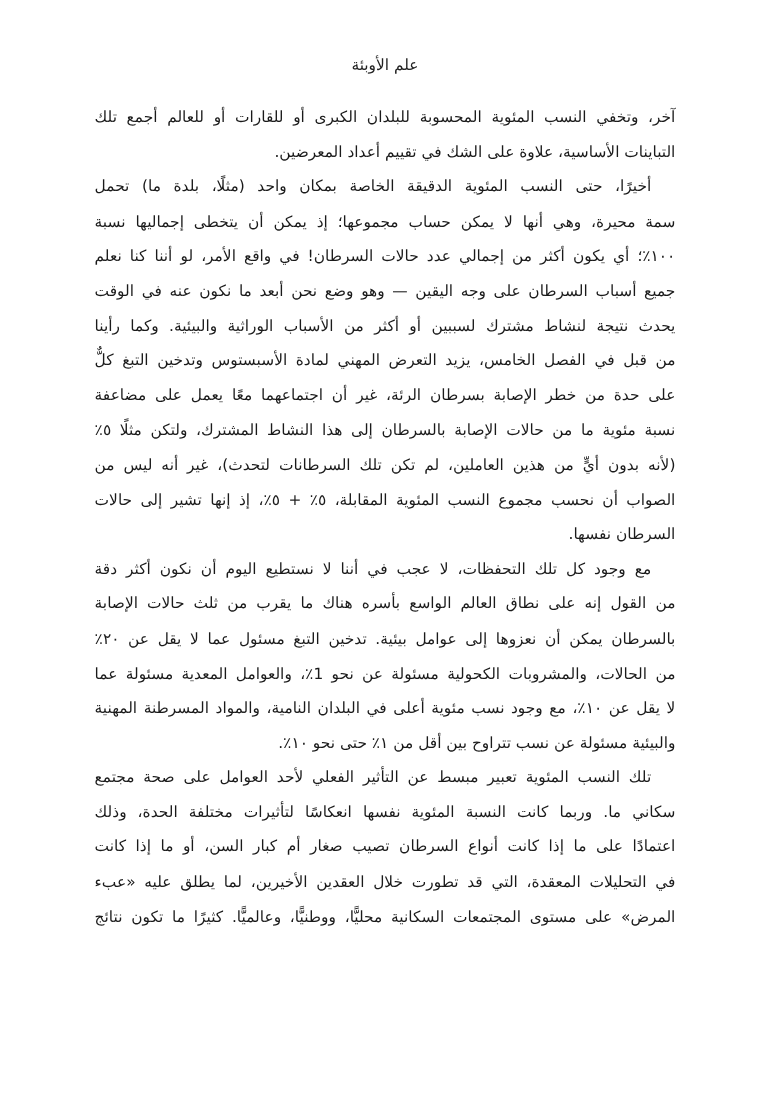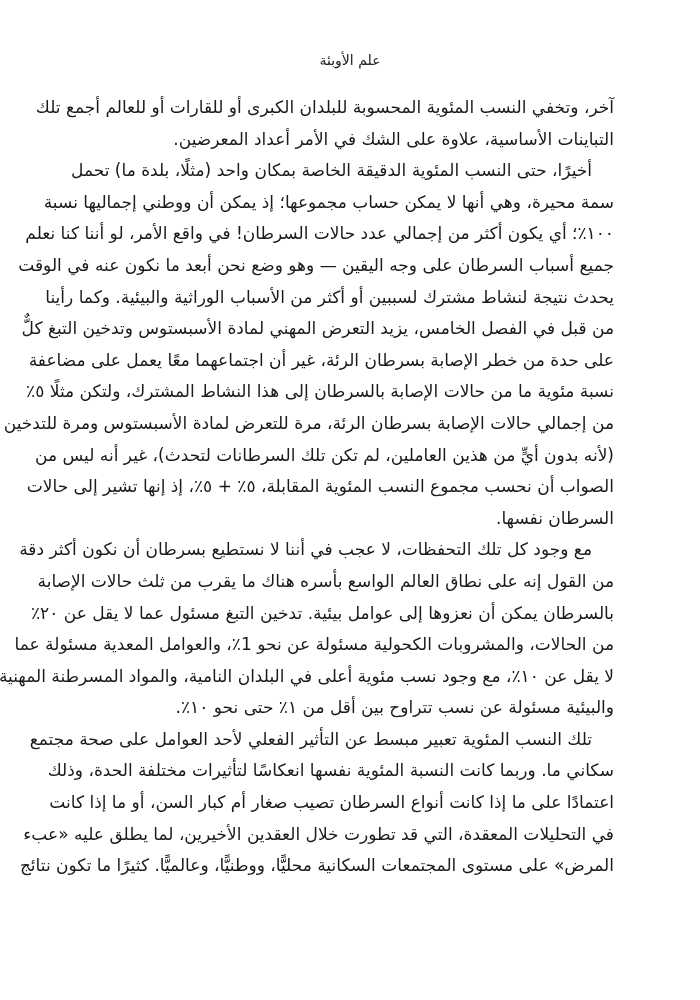--- a/index.html
+++ b/index.html
@@ -31,21 +31,21 @@
       font-size: 14px;
       color: #222;
     }
     .body-text {
       position: absolute;
       top: 92px;
       left: 86px;
       width: 528px;
       direction: rtl;
       text-align: justify;
-      font-size: 17px;
+      font-size: 14px;
       line-height: 31.6px;
     }
     .line {
       display: block;
       white-space: nowrap;
       text-align-last: justify;
       text-align: justify;
     }
     .line.last {
       text-align-last: right;
@@ -56,38 +56,37 @@
   </style>
 </head>
 <body>
 
 <div class="page">
   <div class="running-header">علم الأوبئة</div>
 
   <div class="body-text" id="body-text">
       <div class="paragraph">
         <span class="line">آخر، وتخفي النسب المئوية المحسوبة للبلدان الكبرى أو للقارات أو للعالم أجمع تلك</span>
-        <span class="line last">التباينات الأساسية، علاوة على الشك في الأمر أعداد المعرضين.</span>
+        <span class="line last">التباينات الأساسية، علاوة على الشك في تقييم أعداد المعرضين.</span>
       </div>
       <div class="paragraph">
         <span class="line indent">أخيرًا، حتى النسب المئوية الدقيقة الخاصة بمكان واحد (مثلًا، بلدة ما) تحمل</span>
-        <span class="line">سمة محيرة، وهي أنها لا يمكن حساب مجموعها؛ إذ يمكن أن ووطني إجماليها نسبة</span>
+        <span class="line">سمة محيرة، وهي أنها لا يمكن حساب مجموعها؛ إذ يمكن أن يتخطى إجماليها نسبة</span>
         <span class="line">١٠٠٪؛ أي يكون أكثر من إجمالي عدد حالات السرطان! في واقع الأمر، لو أننا كنا نعلم</span>
         <span class="line">جميع أسباب السرطان على وجه اليقين — وهو وضع نحن أبعد ما نكون عنه في الوقت</span>
         <span class="line">يحدث نتيجة لنشاط مشترك لسببين أو أكثر من الأسباب الوراثية والبيئية. وكما رأينا</span>
         <span class="line">من قبل في الفصل الخامس، يزيد التعرض المهني لمادة الأسبستوس وتدخين التبغ كلٌّ</span>
         <span class="line">على حدة من خطر الإصابة بسرطان الرئة، غير أن اجتماعهما معًا يعمل على مضاعفة</span>
         <span class="line">نسبة مئوية ما من حالات الإصابة بالسرطان إلى هذا النشاط المشترك، ولتكن مثلًا ٥٪</span>
-        <span class="line">من إجمالي حالات الإصابة بسرطان الرئة، مرة للتعرض لمادة الأسبستوس ومرة للتدخين</span>
         <span class="line">(لأنه بدون أيٍّ من هذين العاملين، لم تكن تلك السرطانات لتحدث)، غير أنه ليس من</span>
         <span class="line">الصواب أن نحسب مجموع النسب المئوية المقابلة، ٥٪ + ٥٪، إذ إنها تشير إلى حالات</span>
         <span class="line last">السرطان نفسها.</span>
       </div>
       <div class="paragraph">
-        <span class="line indent">مع وجود كل تلك التحفظات، لا عجب في أننا لا نستطيع بسرطان أن نكون أكثر دقة</span>
+        <span class="line indent">مع وجود كل تلك التحفظات، لا عجب في أننا لا نستطيع اليوم أن نكون أكثر دقة</span>
         <span class="line">من القول إنه على نطاق العالم الواسع بأسره هناك ما يقرب من ثلث حالات الإصابة</span>
         <span class="line">بالسرطان يمكن أن نعزوها إلى عوامل بيئية. تدخين التبغ مسئول عما لا يقل عن ٢٠٪</span>
         <span class="line">من الحالات، والمشروبات الكحولية مسئولة عن نحو 1٪، والعوامل المعدية مسئولة عما</span>
         <span class="line">لا يقل عن ١٠٪، مع وجود نسب مئوية أعلى في البلدان النامية، والمواد المسرطنة المهنية</span>
         <span class="line last">والبيئية مسئولة عن نسب تتراوح بين أقل من ١٪ حتى نحو ١٠٪.</span>
       </div>
       <div class="paragraph">
         <span class="line indent">تلك النسب المئوية تعبير مبسط عن التأثير الفعلي لأحد العوامل على صحة مجتمع</span>
         <span class="line">سكاني ما. وربما كانت النسبة المئوية نفسها انعكاسًا لتأثيرات مختلفة الحدة، وذلك</span>
         <span class="line">اعتمادًا على ما إذا كانت أنواع السرطان تصيب صغار أم كبار السن، أو ما إذا كانت</span>

